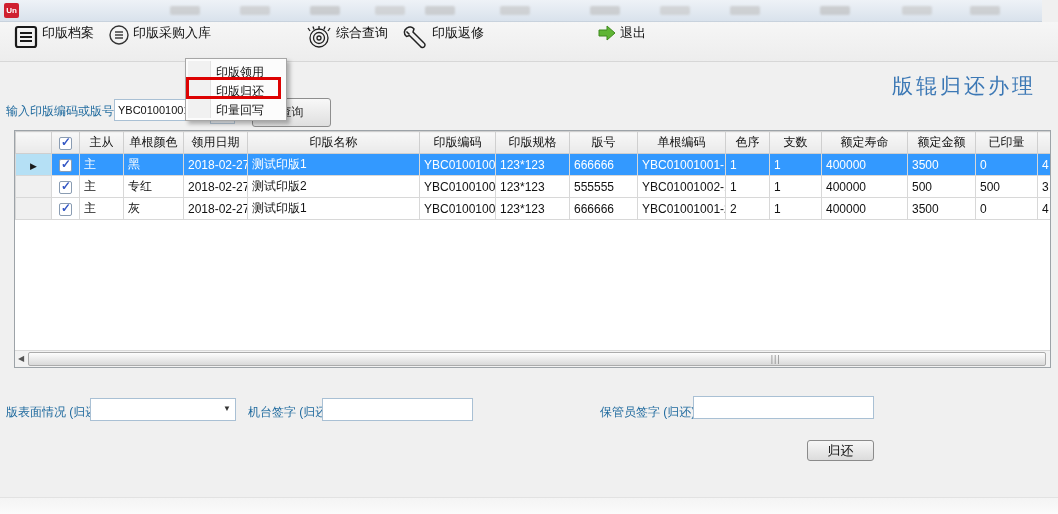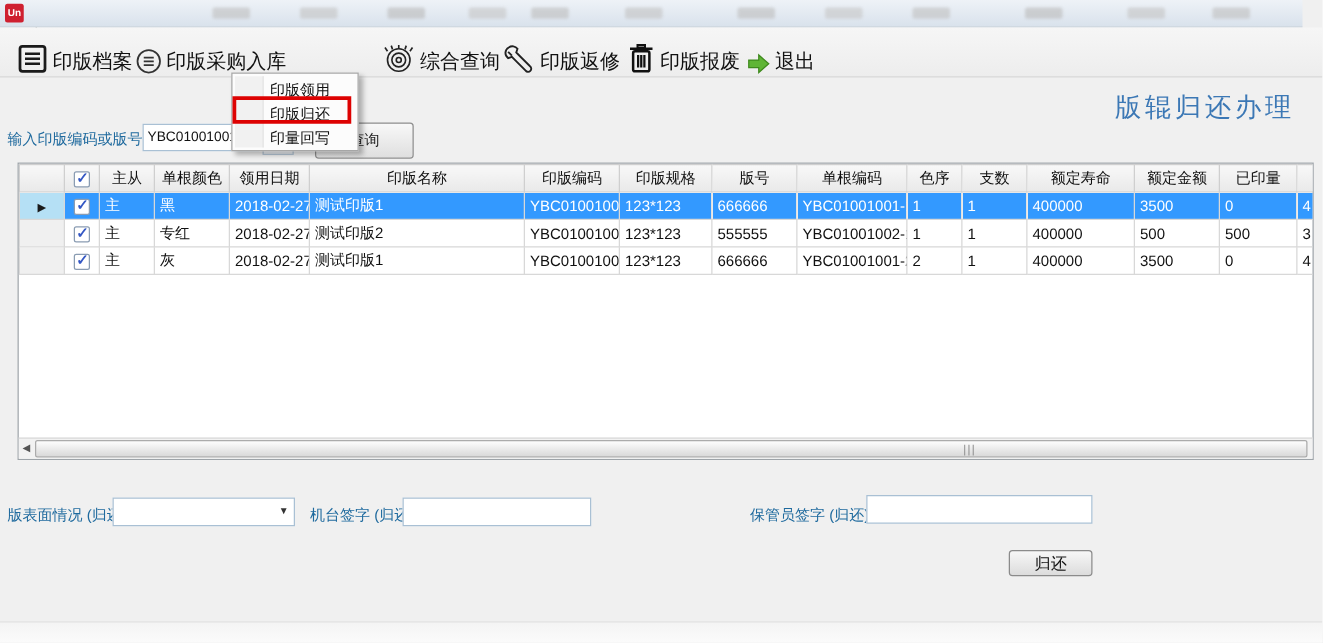--- a/index.html
+++ b/index.html
@@ -14,22 +14,22 @@
     box-shadow:70px 0 #c3c3c3, 140px 0 #bababa, 205px 0 #c6c6c6, 255px 0 #bdbdbd,
       330px 0 #c2c2c2, 420px 0 #bdbdbd, 490px 0 #c6c6c6, 560px 0 #c0c0c0,
       650px 0 #bababa, 732px 0 #c4c4c4, 800px 0 #bfbfbf; }
   .appicon { position:absolute; left:4px; top:3px; width:15px; height:15px; background:#cf2030;
     color:#fff; font-size:8px; font-weight:bold; text-align:center; line-height:15px; border-radius:2px; }
   .apptitle { position:absolute; left:24px; top:20px; font-size:12px; color:#222; }
 
   
   .toolbar { position:absolute; left:0; top:22px; width:1058px; height:40px;
     background:linear-gradient(#f6f6f6,#ededed); border-bottom:1px solid #d7d7d7; }
-  .tb-btn { position:absolute; top:2px; height:36px; display:flex; align-items:flex-end;
-    gap:3px; padding:0 5px; font-size:16px; color:#111; cursor:default; }
+  .tb-btn { position:absolute; top:2px; height:36px; display:flex; align-items:flex-start;
+    gap:3px; padding:0 5px; font-size:13px; color:#111; cursor:default; }
   .tb-btn.active { border:1px solid #9aa5b1; background:linear-gradient(#ffffff,#f1f1f1);
     border-bottom:1px solid #fff; z-index:5; }
   .tb-ic { display:inline-flex; align-items:center; justify-content:center; }
   .tb-ic svg { display:block; }
 
   
   .menu { position:absolute; left:185px; top:58px; width:102px; background:#fcfcfc;
     border:1px solid #a6a6a6; box-shadow:3px 3px 4px rgba(0,0,0,.28); z-index:6; padding:2px 0; }
   .menu::before { content:""; position:absolute; left:2px; top:2px; bottom:2px; width:22px;
     background:#f1f1f1; border-right:1px solid #e3e3e3; }
@@ -146,35 +146,20 @@
               <path d="M14 5 L14 2"></path>
               <path d="M19 5.5 L20 2.5"></path>
               <path d="M23 7 L25 4"></path>
               <circle cx="14" cy="14" r="9"></circle>
               <circle cx="14" cy="14" r="5.5"></circle>
               <circle cx="14" cy="14" r="2"></circle>
             </g>
           </svg>
         </span>
         <span>综合查询</span>
-      </div>
-      <div class="tb-btn" style="left: 496px;">
-        <span class="tb-ic">
-          <svg width="24" height="28" viewBox="0 0 24 28">
-            <g stroke="#111" fill="none">
-              <path d="M9 4 h6 v2 h-6 z" stroke-width="1.6"></path>
-              <line x1="3" y1="7" x2="21" y2="7" stroke-width="2"></line>
-              <rect x="5.5" y="9" width="13" height="16" rx="1.5" stroke-width="2"></rect>
-              <line x1="9.5" y1="12" x2="9.5" y2="22" stroke-width="1.8"></line>
-              <line x1="12" y1="12" x2="12" y2="22" stroke-width="1.8"></line>
-              <line x1="14.5" y1="12" x2="14.5" y2="22" stroke-width="1.8"></line>
-            </g>
-          </svg>
-        </span>
-        <span>印版报废</span>
       </div>
       <div class="tb-btn" style="left: 592px;">
         <span class="tb-ic">
           <svg width="20" height="18" viewBox="0 0 20 18">
             <path d="M2 6 h8 V2 l8 7 -8 7 v-4 H2 z" fill="#5fb535" stroke="#3f8a1e" stroke-width="1"></path>
           </svg>
         </span>
         <span>退出</span>
       </div>
     </div>

